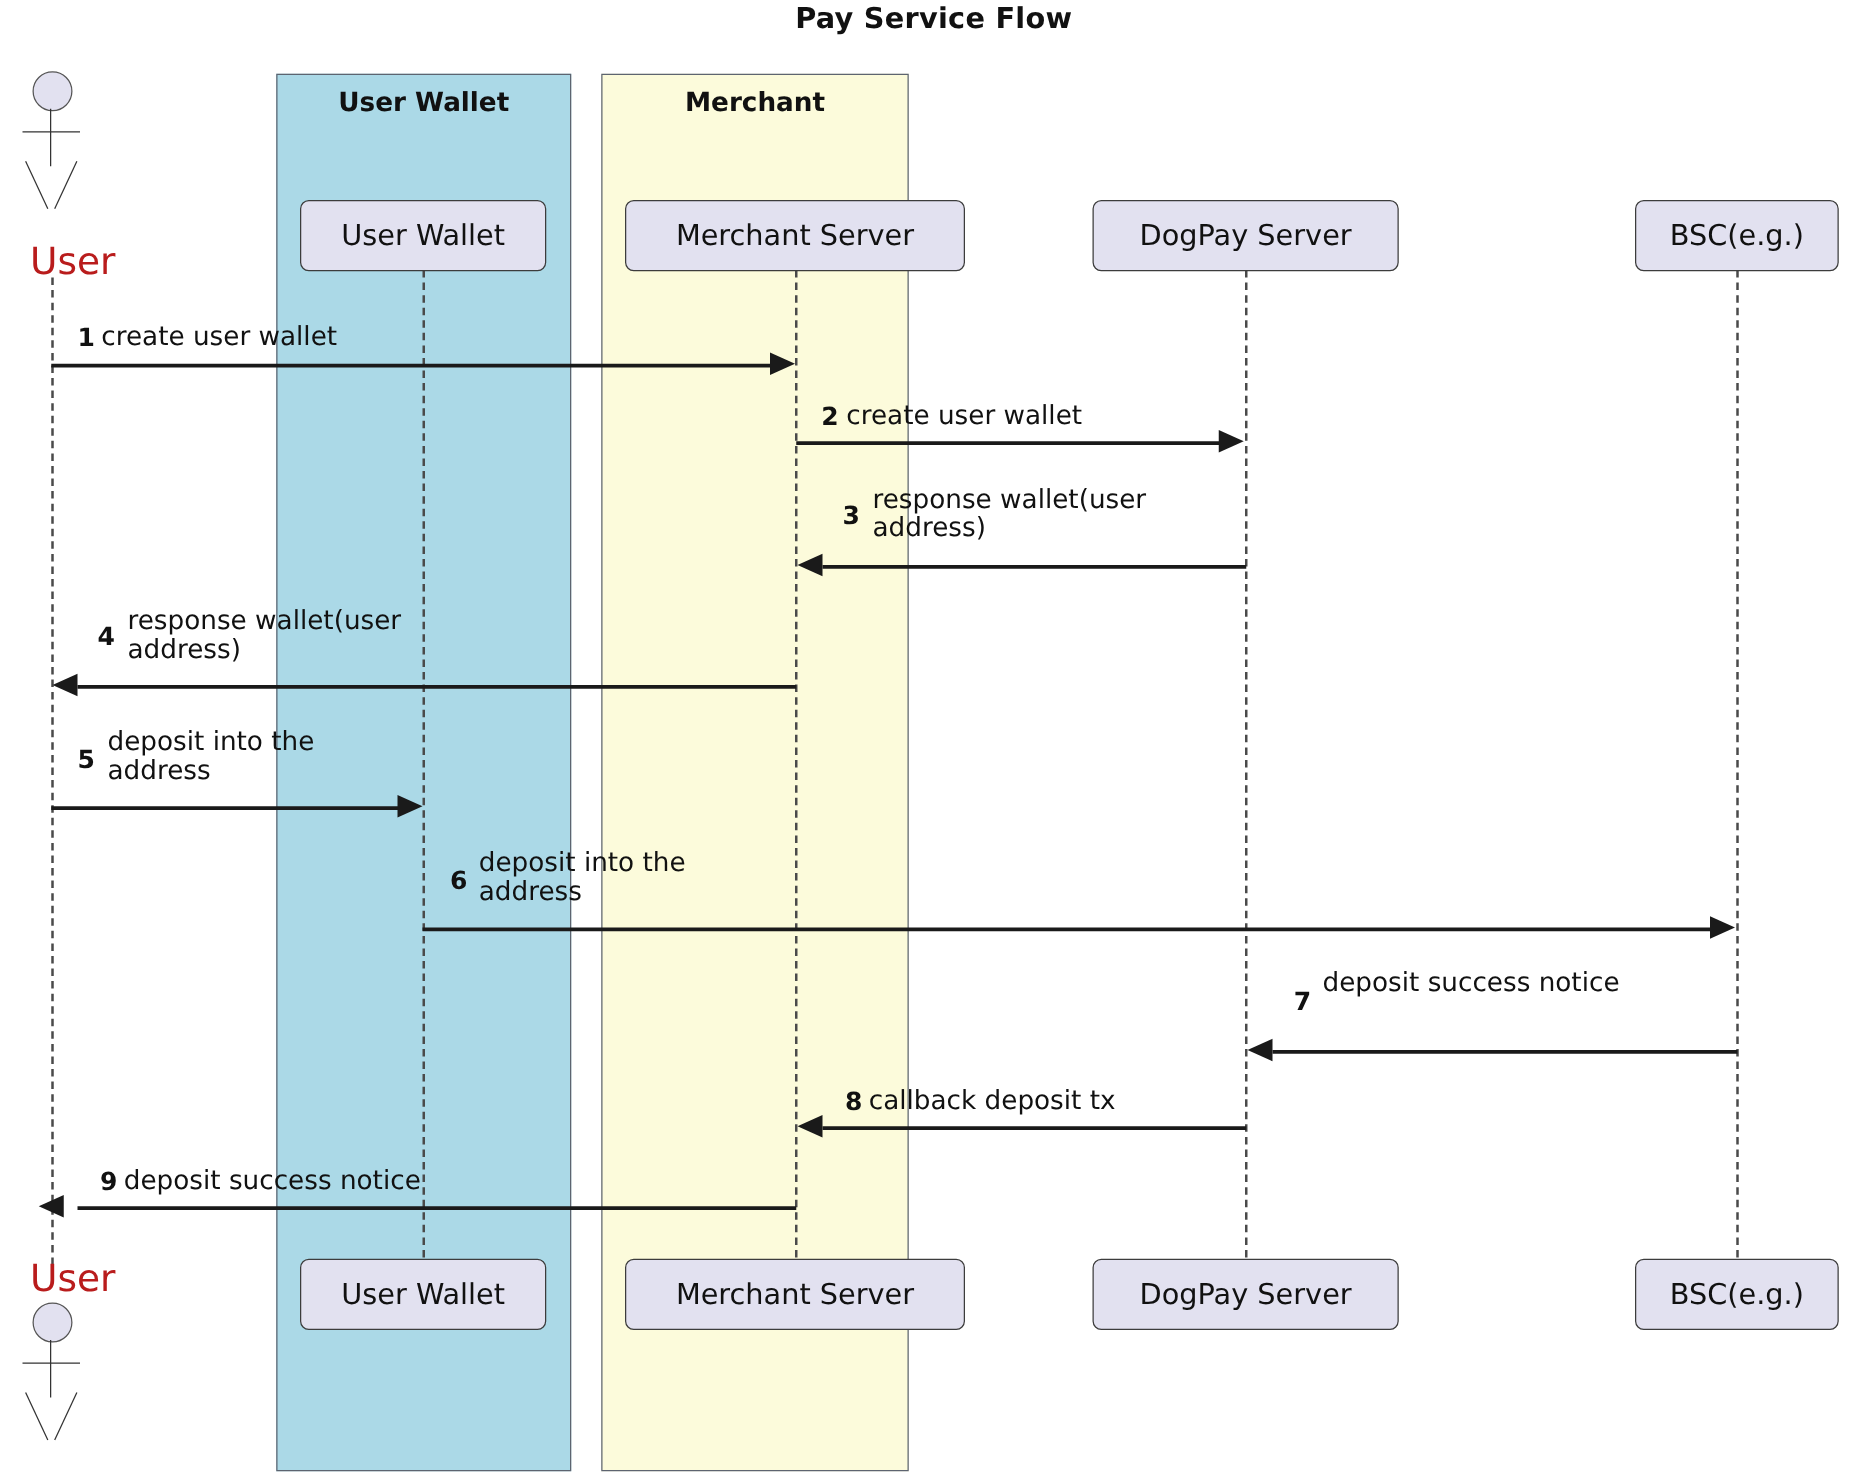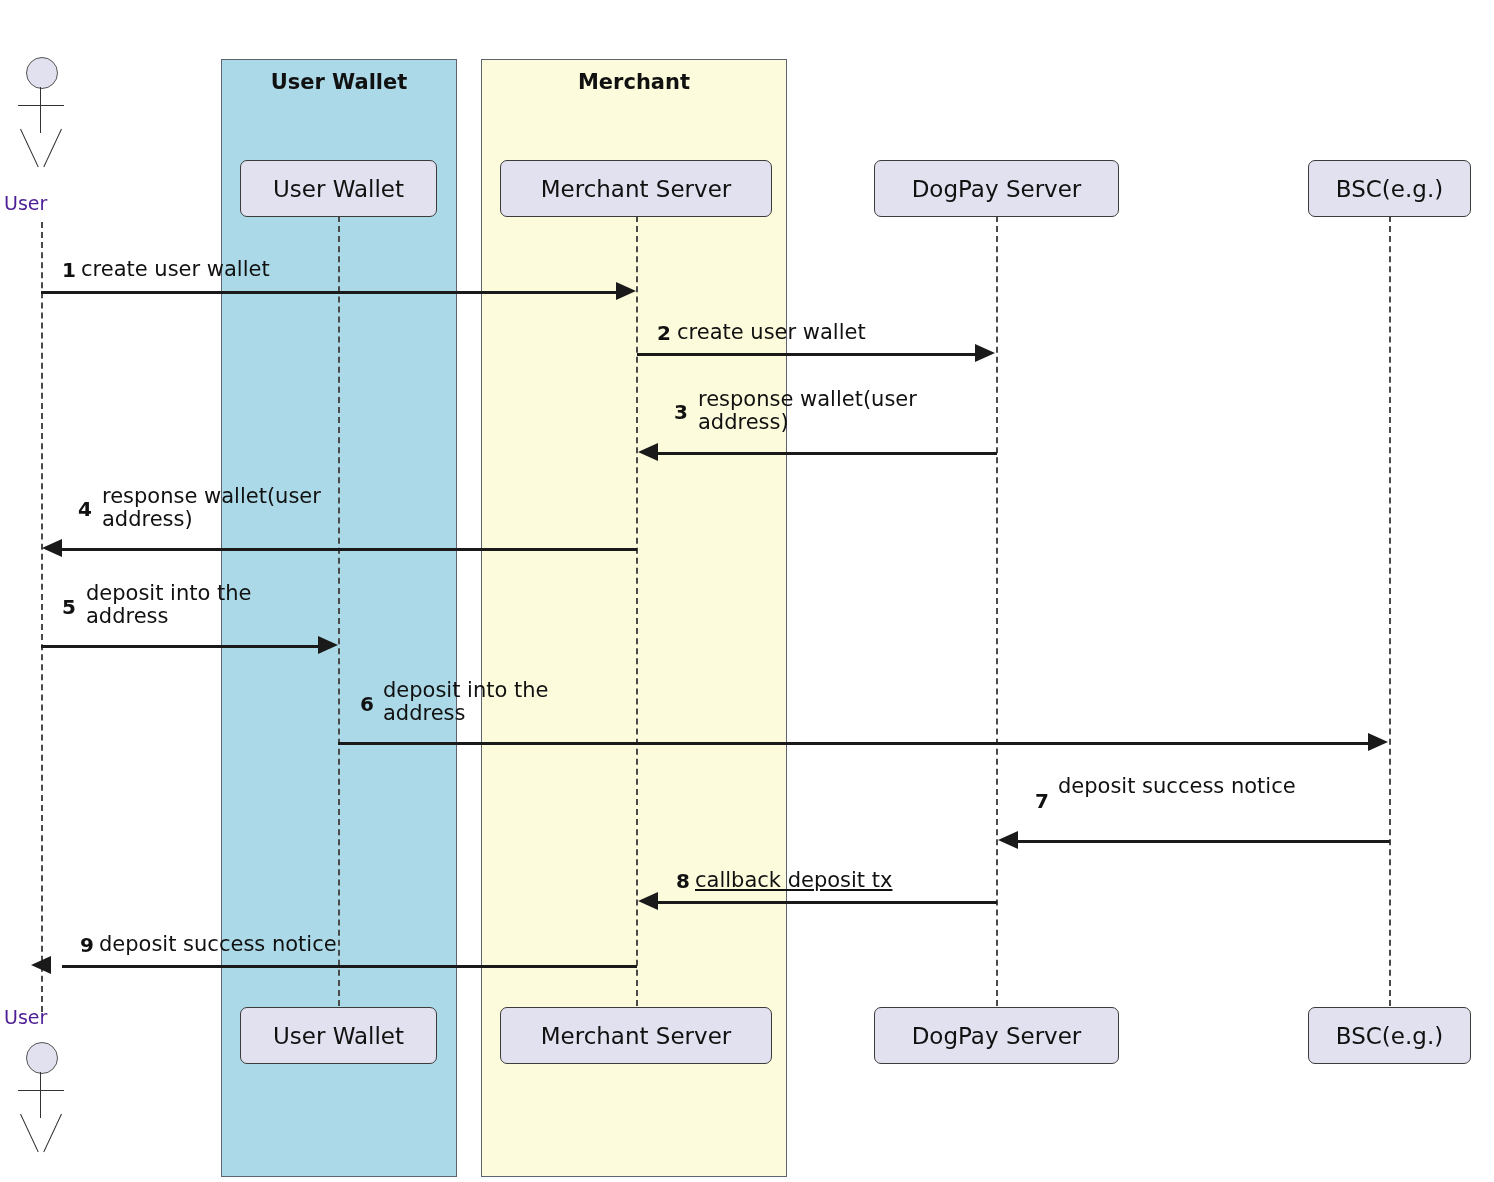--- a/index.html
+++ b/index.html
@@ -26,45 +26,46 @@
   
   .actor{position:absolute;}
   .actor .head{position:absolute;width:30px;height:30px;border-radius:50%;
                background:#e2e1f0;border:1.6px solid #555;left:0;top:0;}
   .actor .body{position:absolute;left:14px;top:30px;width:0;height:46px;border-left:1.8px solid #333;}
   .actor .arms{position:absolute;left:-8px;top:48px;width:46px;height:0;border-top:1.8px solid #333;}
   .actor .legL{position:absolute;left:-6px;top:72px;width:0;height:0;
                border-left:1.8px solid #333;height:42px;transform-origin:top center;transform:rotate(-25deg);}
   .actor .legR{position:absolute;left:35px;top:72px;width:0;height:42px;
                border-left:1.8px solid #333;transform-origin:top center;transform:rotate(25deg);}
-  .actor-label{position:absolute;font-size:19px;color:#4c1d95;white-space:nowrap;}
+  .actor-label{position:absolute;font-size:30px;color:#b91c1c;white-space:nowrap;margin-left:20px;}
 
   
   .msg-line{position:absolute;height:0;border-top:3.2px solid #1a1a1a;}
   .arrowhead{position:absolute;width:0;height:0;}
   .arrowhead.right{border-top:9px solid transparent;border-bottom:9px solid transparent;
                    border-left:20px solid #1a1a1a;}
   .arrowhead.left{border-top:9px solid transparent;border-bottom:9px solid transparent;
                   border-right:20px solid #1a1a1a;}
   .msg-num{position:absolute;font-size:20px;font-weight:bold;color:#111;white-space:nowrap;}
   .msg-text{position:absolute;font-size:21px;color:#111;line-height:1.10;}
   .msg-text.wrap{white-space:normal;}
   .msg-text.nowrap{white-space:nowrap;}
 </style>
 </head>
 <body>
 
 <div id="canvas">
 
+  <div class="title">Pay Service Flow</div>
 
   <div class="group" style="left:221px;top:59px;width:236px;height:1118px;background:#abd9e7;">
     <div class="group-title">User Wallet</div>
   </div>
 
-  <div class="group" style="left:481px;top:59px;width:306px;height:1118px;background:#fcfbdb;">
+  <div class="group" style="left:481px;top:59px;width:246px;height:1118px;background:#fcfbdb;">
     <div class="group-title">Merchant</div>
   </div>
 
 
 
   <div class="lifeline" style="left:41px;top:222px;height:790px;"></div>
   <div class="lifeline" style="left:338px;top:216px;height:790px;"></div>
   <div class="lifeline" style="left:636px;top:216px;height:790px;"></div>
   <div class="lifeline" style="left:996px;top:216px;height:790px;"></div>
   <div class="lifeline" style="left:1389px;top:216px;height:790px;"></div>
@@ -158,20 +159,20 @@
   <div class="msg-line" style="left:1018px;top:840px;width:372px;"></div>
   <div class="arrowhead left" style="left:998px;top:831px;"></div>
   <div class="msg-num" style="left:1035px;top:789px;">7</div>
   <div class="msg-text wrap" style="left:1058px;top:775px;width:330px;">
     <div>deposit success notice</div>
   </div>
 
   <div class="msg-line" style="left:658px;top:901px;width:339px;"></div>
   <div class="arrowhead left" style="left:638px;top:892px;"></div>
   <div class="msg-num" style="left:676px;top:869px;">8</div>
-  <div class="msg-text nowrap" style="left:695px;top:869px;text-decoration:underline;">callback deposit tx</div>
+  <div class="msg-text nowrap" style="left:695px;top:869px;">callback deposit tx</div>
 
   <div class="msg-line" style="left:62px;top:965px;width:575px;"></div>
   <div class="arrowhead left" style="left:31px;top:956px;"></div>
   <div class="msg-num" style="left:80px;top:933px;">9</div>
   <div class="msg-text nowrap" style="left:99px;top:933px;">deposit success notice</div>
 
 </div>
 
 </body></html>

